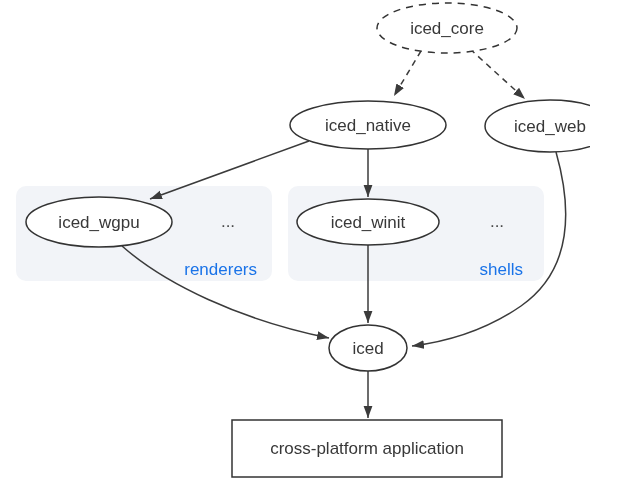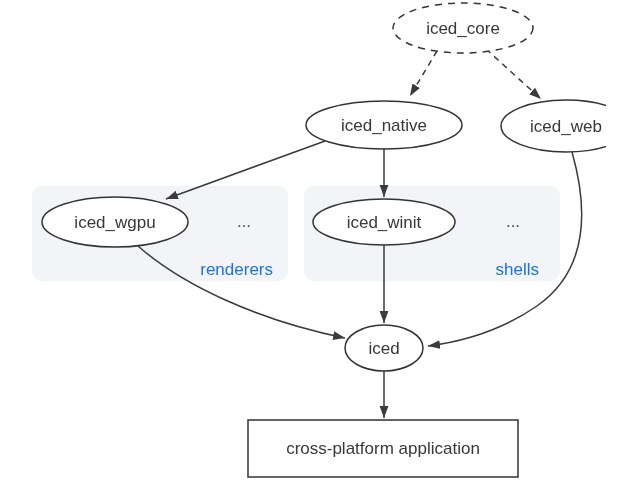--- a/index.html
+++ b/index.html
@@ -3,21 +3,20 @@
 <meta charset="utf-8">
 <style>
   html, body { margin: 0; padding: 0; background: #ffffff; }
   .stage {
     position: relative;
     width: 590px;
     height: 483px;
     background: #ffffff;
     font-family: "Liberation Sans", "DejaVu Sans", sans-serif;
     overflow: hidden;
-    padding-left: 16px;
   }
   svg { display: block; }
   .node-label {
     font-family: "Liberation Sans", "DejaVu Sans", sans-serif;
     font-size: 17px;
     fill: #383838;
   }
   .ellipsis-label {
     font-family: "Liberation Sans", "DejaVu Sans", sans-serif;
     font-size: 17px;

